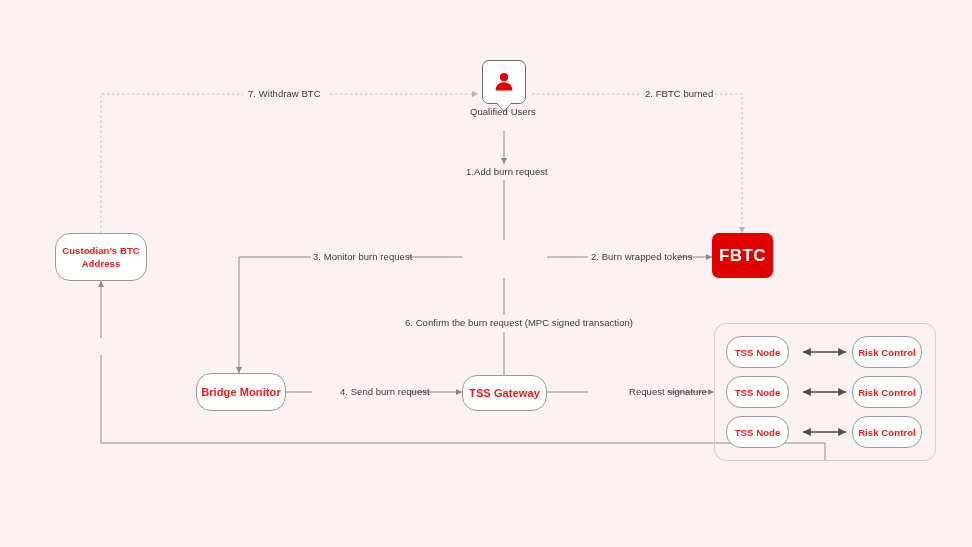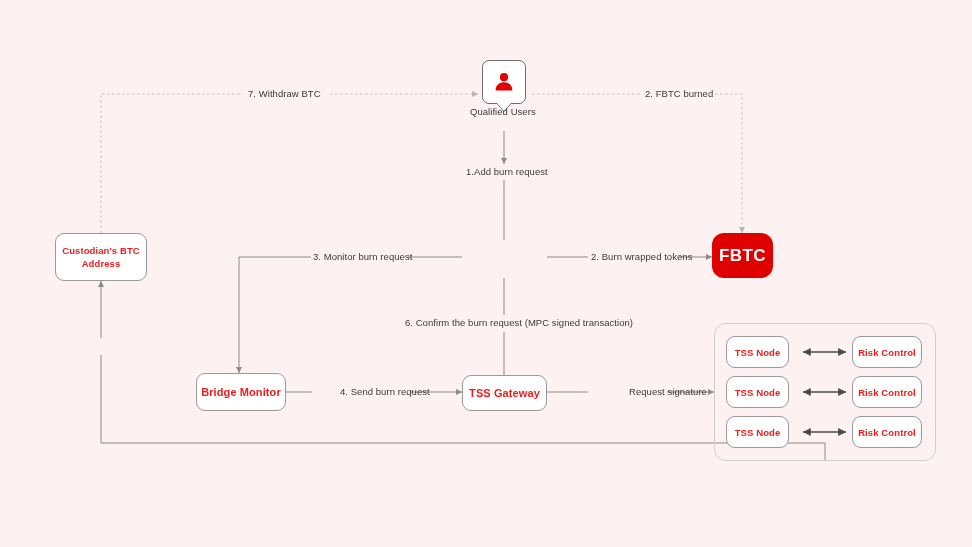--- a/index.html
+++ b/index.html
@@ -11,37 +11,37 @@
     position:relative;
   }
   #canvas{position:absolute;left:0;top:0;width:972px;height:547px;}
   svg.layer{position:absolute;left:0;top:0;width:972px;height:547px;pointer-events:none;}
 
   .node{
     position:absolute;
     box-sizing:border-box;
     display:flex;align-items:center;justify-content:center;
     text-align:center;
-    border-radius:9px;
+    border-radius:15px;
     background:#ffffff;
     border:1.2px solid #9a9a9a;
     color:#ee1c1c;
     font-weight:bold;
     font-size:11px;
     line-height:13px;
     letter-spacing:0.1px;
   }
   .node.small{font-size:9.5px;}
   .node.fbtc{
     background:#e00000;
     border:none;
     color:#ffffff;
     font-size:17px;
     letter-spacing:0.4px;
-    border-radius:12px;
+    border-radius:7px;
   }
   .tss-group{
     position:absolute;
     box-sizing:border-box;
     border:1.2px solid #cfcfcf;
     border-radius:12px;
     background:transparent;
   }
   .label{
     position:absolute;

